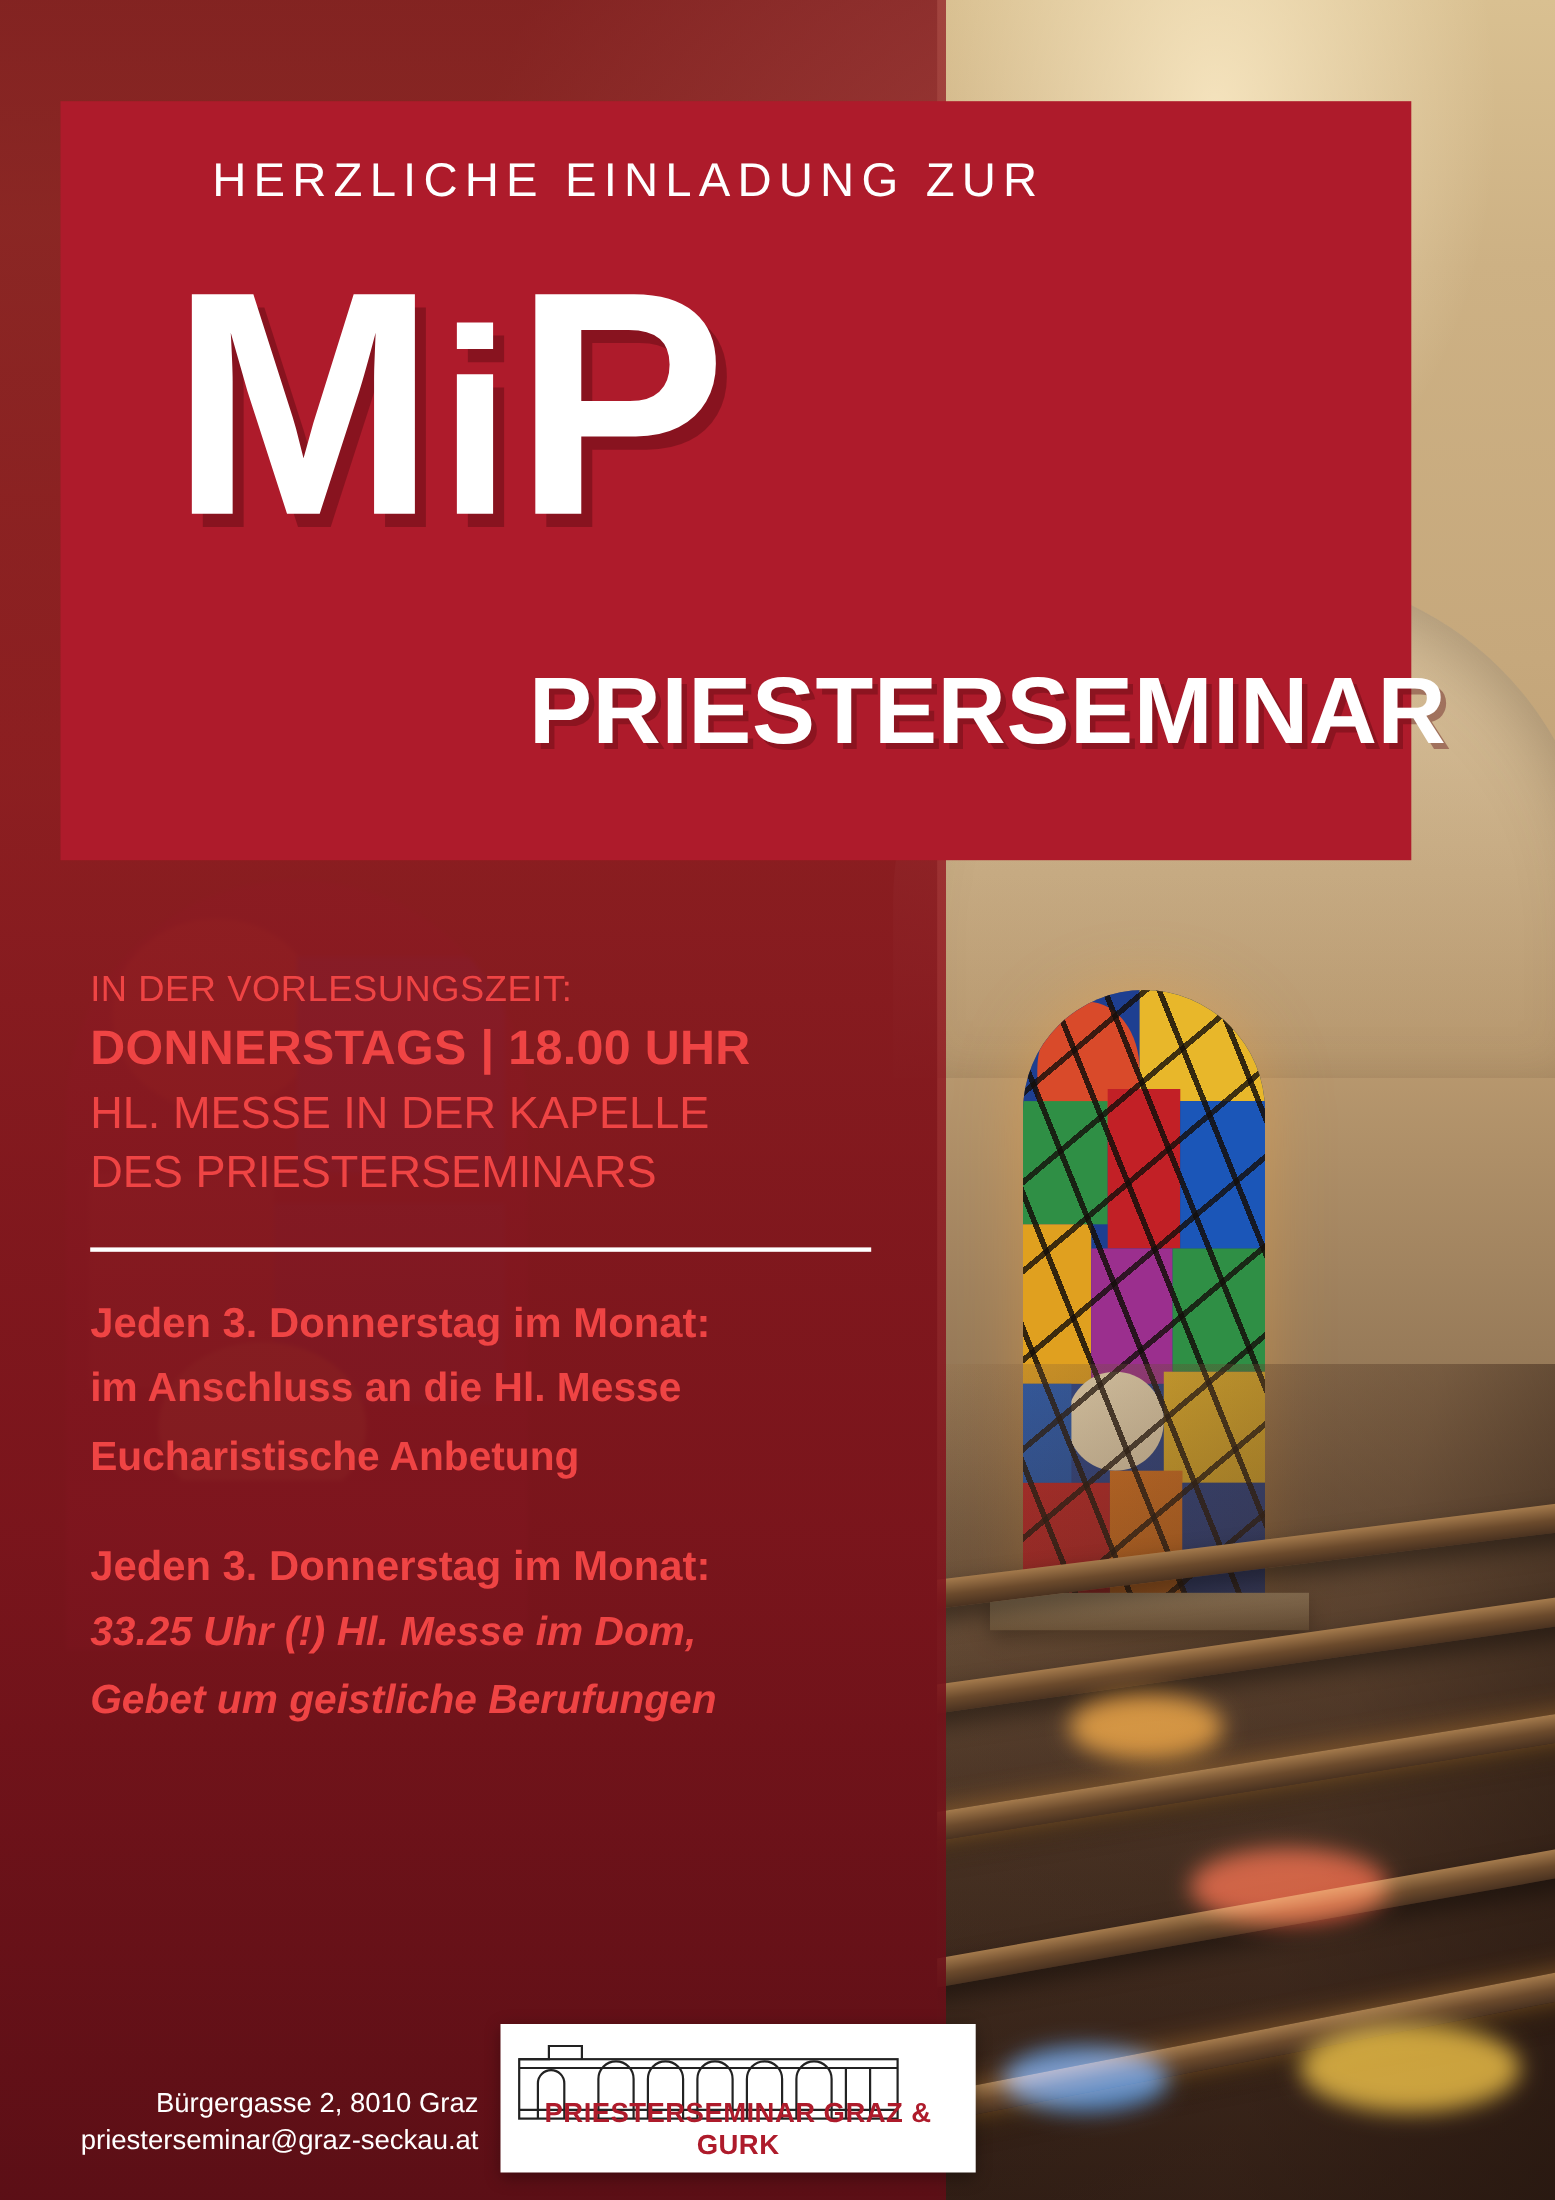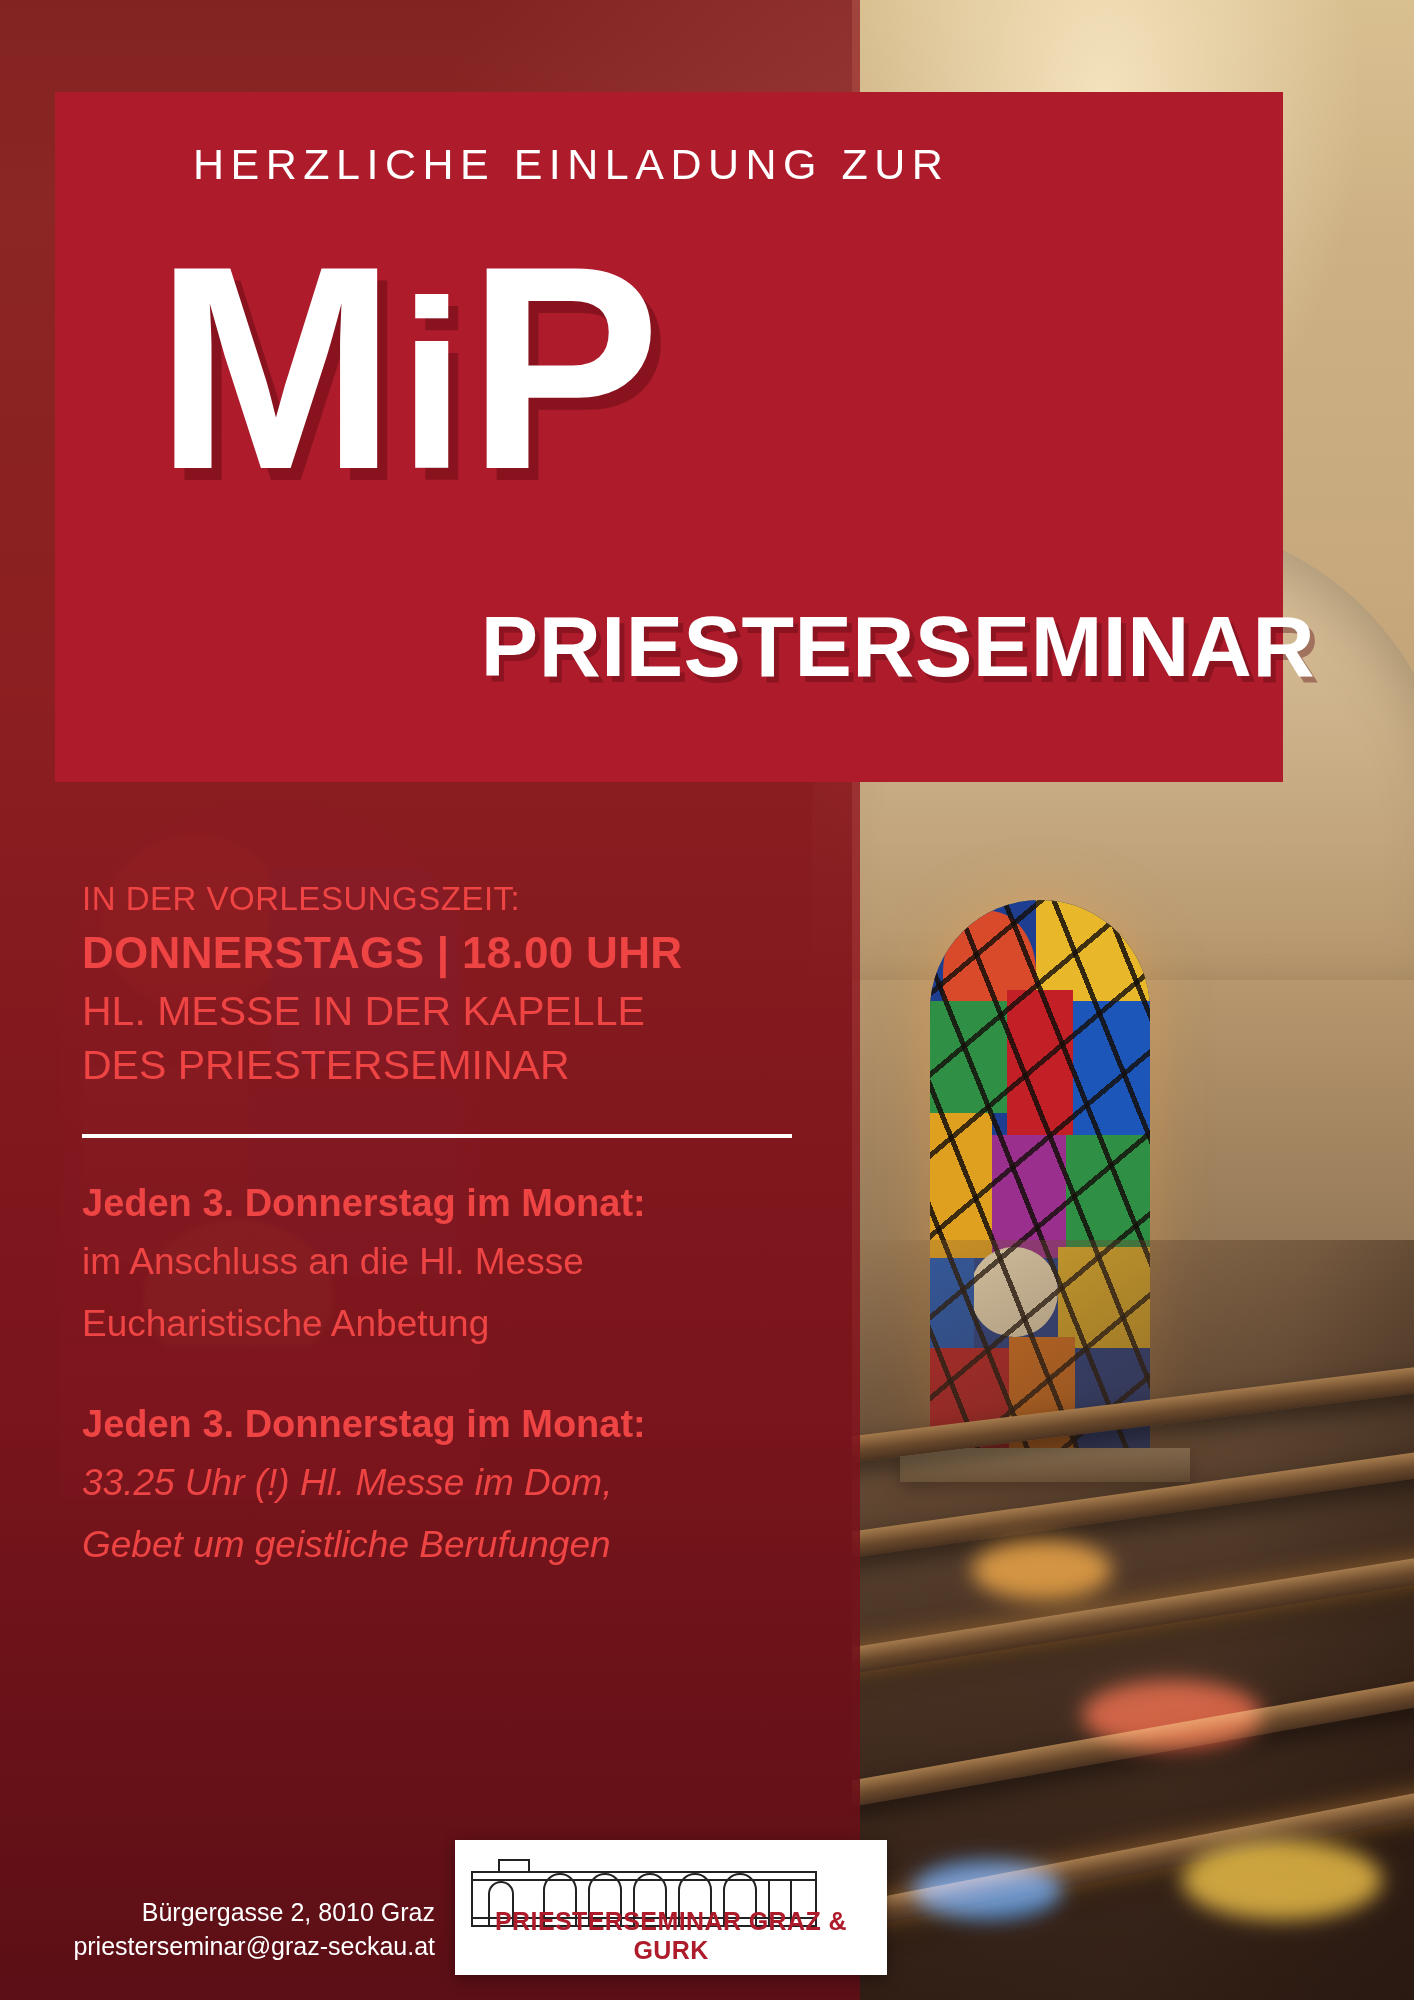--- a/index.html
+++ b/index.html
@@ -184,21 +184,21 @@
     background: #ffffff;
     margin: 42px 0 44px 0;
   }
   .block-title {
     font-size: 38px;
     font-weight: 700;
     margin-bottom: 10px;
   }
   .block-body {
     font-size: 37px;
-    font-weight: 400;
+    font-weight: 700;
     line-height: 50px;
     margin-top: 12px;
   }
   .block-body.italic { font-style: italic; }
   .spacer { height: 54px; }
 
   
   .logo-box {
     position: absolute;
     left: 455px; top: 1840px;
@@ -287,21 +287,21 @@
     <div class="mip"><span>M</span><span class="lower">i</span><span>P</span></div>
     <div class="subtitle">
       <div>PRIESTERSEMINAR</div>
     </div>
   </div>
 
   <div class="body-text">
     <div class="line-small">IN DER VORLESUNGSZEIT:</div>
     <div class="line-bold">DONNERSTAGS | 18.00 UHR</div>
     <div class="line-reg">HL. MESSE IN DER KAPELLE</div>
-    <div class="line-reg">DES PRIESTERSEMINAR</div>
+    <div class="line-reg">DES PRIESTERSEMINARS</div>
 
     <div class="rule"></div>
 
     <div>
       <div class="block-title">Jeden 3. Donnerstag im Monat:</div>
       <div class="block-body">im Anschluss an die Hl. Messe</div>
       <div class="block-body">Eucharistische Anbetung</div>
     </div>
 
     <div class="spacer"></div>

